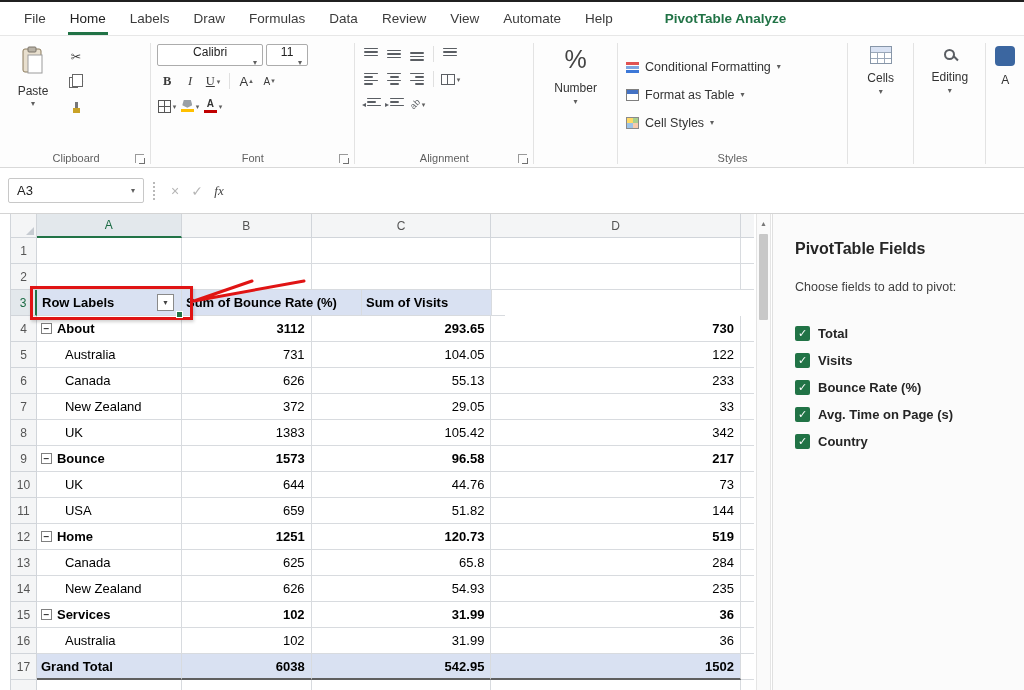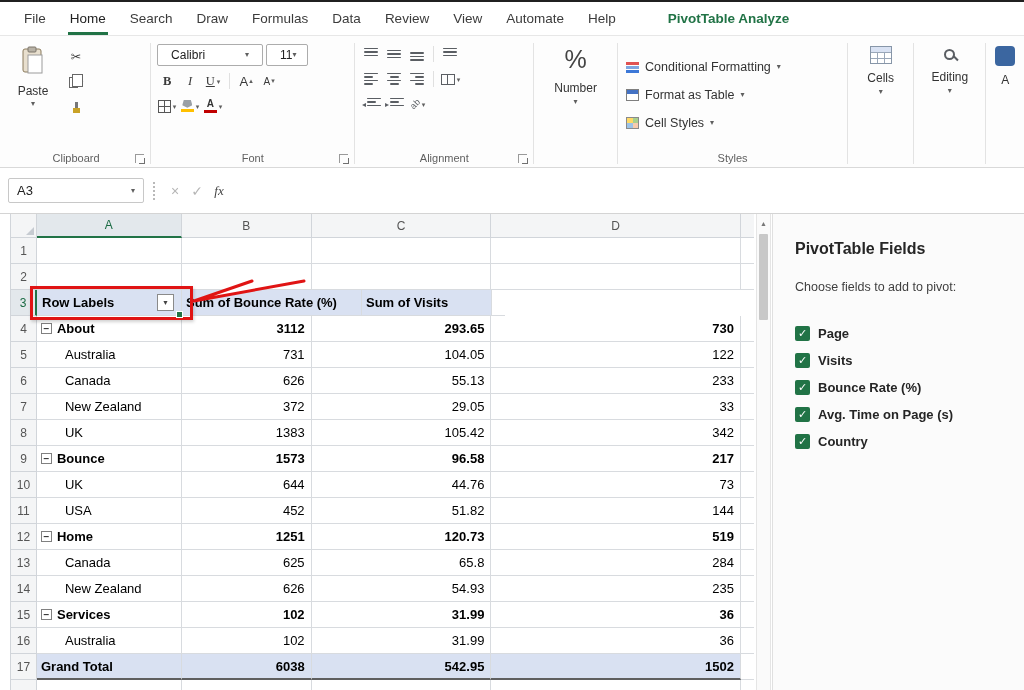--- a/index.html
+++ b/index.html
@@ -34,21 +34,21 @@
   .clip-mini { display:flex; flex-direction:column; gap:6px; margin-left:10px; padding-top:4px; }
   .sbtn { min-width:20px; height:20px; display:flex; align-items:center; justify-content:center; font-size:12.5px; color:#3a3a3a; border-radius:2px; cursor:default; }
   .copy-icon { position:relative; width:9px; height:11px; border:1px solid #666; background:#fff; }
   .copy-icon::after { content:""; position:absolute; left:2px; top:-4px; width:9px; height:11px; border:1px solid #666; background:#fff; }
   .brush-icon { width:9px; height:12px; position:relative; }
   .brush-icon::before { content:""; position:absolute; left:3px; top:0; width:3px; height:6px; background:#777; }
   .brush-icon::after { content:""; position:absolute; left:1px; top:6px; width:7px; height:5px; background:#C9A227; }
 
   .g-font { width:198px; }
   .frow { display:flex; align-items:center; gap:3px; margin:2px 0 3px 2px; }
-  .combo { display:flex; align-items:center; border:1px solid #ACACAC; background:#fff; height:22px; padding:0 13px; font-size:12px; color:#222; border-radius:2px; }
+  .combo { display:flex; align-items:center; border:1px solid #ACACAC; background:#fff; height:22px; padding:0 5px; font-size:12px; color:#222; border-radius:2px;flex-direction:column; }
   .combo.fname { width:106px; }
   .combo.fsize { width:42px; }
   .combo .chev { margin-left:auto; }
   .sbtn.b { font-weight:bold; font-family:"Liberation Serif",serif; }
   .sbtn.i { font-style:italic; font-family:"Liberation Serif",serif; }
   .ultr { text-decoration:underline; font-family:"Liberation Serif",serif; }
   .bigA { font-size:13px; } .smA { font-size:10px; }
   .supar { font-size:7px; margin-left:1px; color:#5f5f5f; }
   .minidiv { width:1px; height:16px; background:#E0E0E0; margin:0 3px; }
   .border-icon { width:13px; height:13px; border:1px solid #565656;
@@ -165,21 +165,21 @@
   .fp-more { margin:6px 0 0 22px; font-size:13px; color:#595959; }
 </style>
 </head>
 <body>
 
 <div class="app">
 
   <div class="tabbar">
     <span class="tab">File</span>
     <span class="tab active">Home</span>
-    <span class="tab">Search</span>
+    <span class="tab">Labels</span>
     <span class="tab">Draw</span>
     <span class="tab">Formulas</span>
     <span class="tab">Data</span>
     <span class="tab">Review</span>
     <span class="tab">View</span>
     <span class="tab">Automate</span>
     <span class="tab">Help</span>
     <span class="tab contextual">PivotTable Analyze</span>
   </div>
 
@@ -580,21 +580,21 @@
           <div class="cell d numv">73</div>
           <div class="cell e"></div>
         </div>
       
         <div class="grid-row pivot-row child">
           <div class="cell num">11</div>
           <div class="cell a label-cell">
 
             <span class="plabel">USA</span>
           </div>
-          <div class="cell b numv">452</div>
+          <div class="cell b numv">659</div>
           <div class="cell c numv">51.82</div>
           <div class="cell d numv">144</div>
           <div class="cell e"></div>
         </div>
       
         <div class="grid-row pivot-row group">
           <div class="cell num">12</div>
           <div class="cell a label-cell">
             <span class="collapse-box">−</span>
             <span class="plabel">Home</span>
@@ -690,21 +690,21 @@
 
   <div class="fields-panel">
     <div class="fp-title">PivotTable Fields</div>
     <div class="fp-sub">Choose fields to add to pivot:</div>
     <div class="fp-list">
 
         <div class="field-row">
           <span class="cb">
             <span class="ck">✓</span>
           </span>
-          <span class="fl">Page</span>
+          <span class="fl">Total</span>
         </div>
 
         <div class="field-row">
           <span class="cb">
             <span class="ck">✓</span>
           </span>
           <span class="fl">Visits</span>
         </div>
 
         <div class="field-row">

